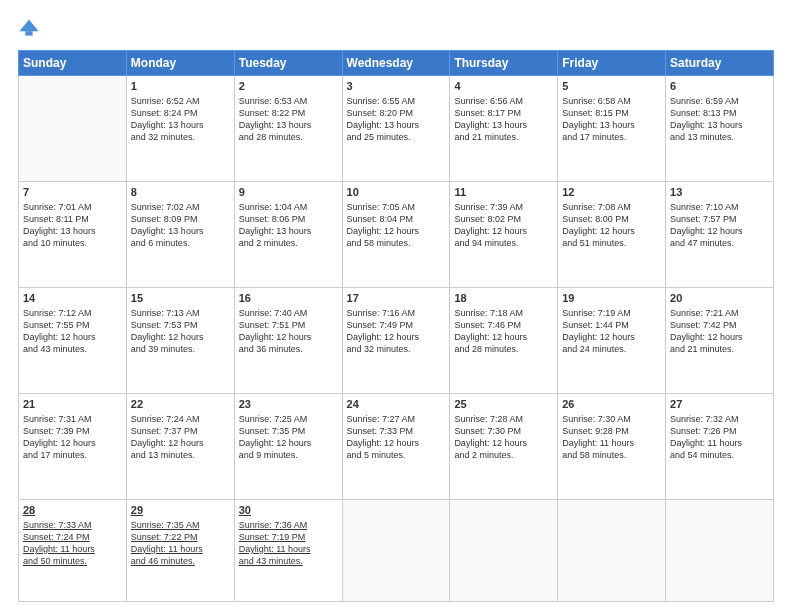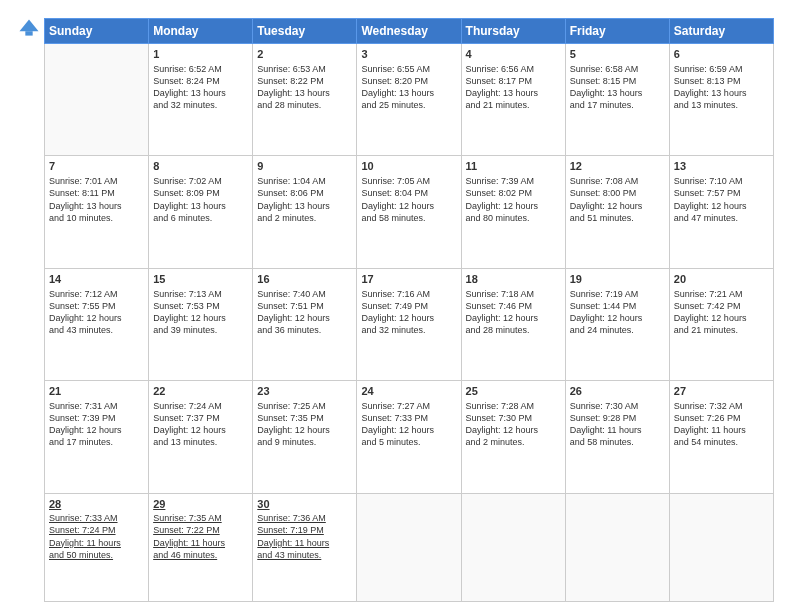--- a/index.html
+++ b/index.html
@@ -8,20 +8,21 @@
       height: 612px;
       background: #fff;
       font-family: Arial, sans-serif;
       overflow: hidden;
     }
     .page {
       width: 792px;
       height: 612px;
       padding: 18px 18px 10px 18px;
       display: flex;
+      flex-direction: column;
       justify-content: flex-end;
     }
     .header {
       display: flex;
       justify-content: space-between;
       align-items: flex-start;
       margin-bottom: 10px;
     }
     .logo {
       display: flex;
@@ -212,21 +213,21 @@
             <span class="day-info">Sunrise: 7:05 AM</span>
             <span class="day-info">Sunset: 8:04 PM</span>
             <span class="day-info">Daylight: 12 hours</span>
             <span class="day-info">and 58 minutes.</span>
           </td>
           <td>
             <span class="day-number">11</span>
             <span class="day-info">Sunrise: 7:39 AM</span>
             <span class="day-info">Sunset: 8:02 PM</span>
             <span class="day-info">Daylight: 12 hours</span>
-            <span class="day-info">and 80 minutes.</span>
+            <span class="day-info">and 94 minutes.</span>
           </td>
           <td>
             <span class="day-number">12</span>
             <span class="day-info">Sunrise: 7:08 AM</span>
             <span class="day-info">Sunset: 8:00 PM</span>
             <span class="day-info">Daylight: 12 hours</span>
             <span class="day-info">and 51 minutes.</span>
           </td>
           <td>
             <span class="day-number">13</span>

